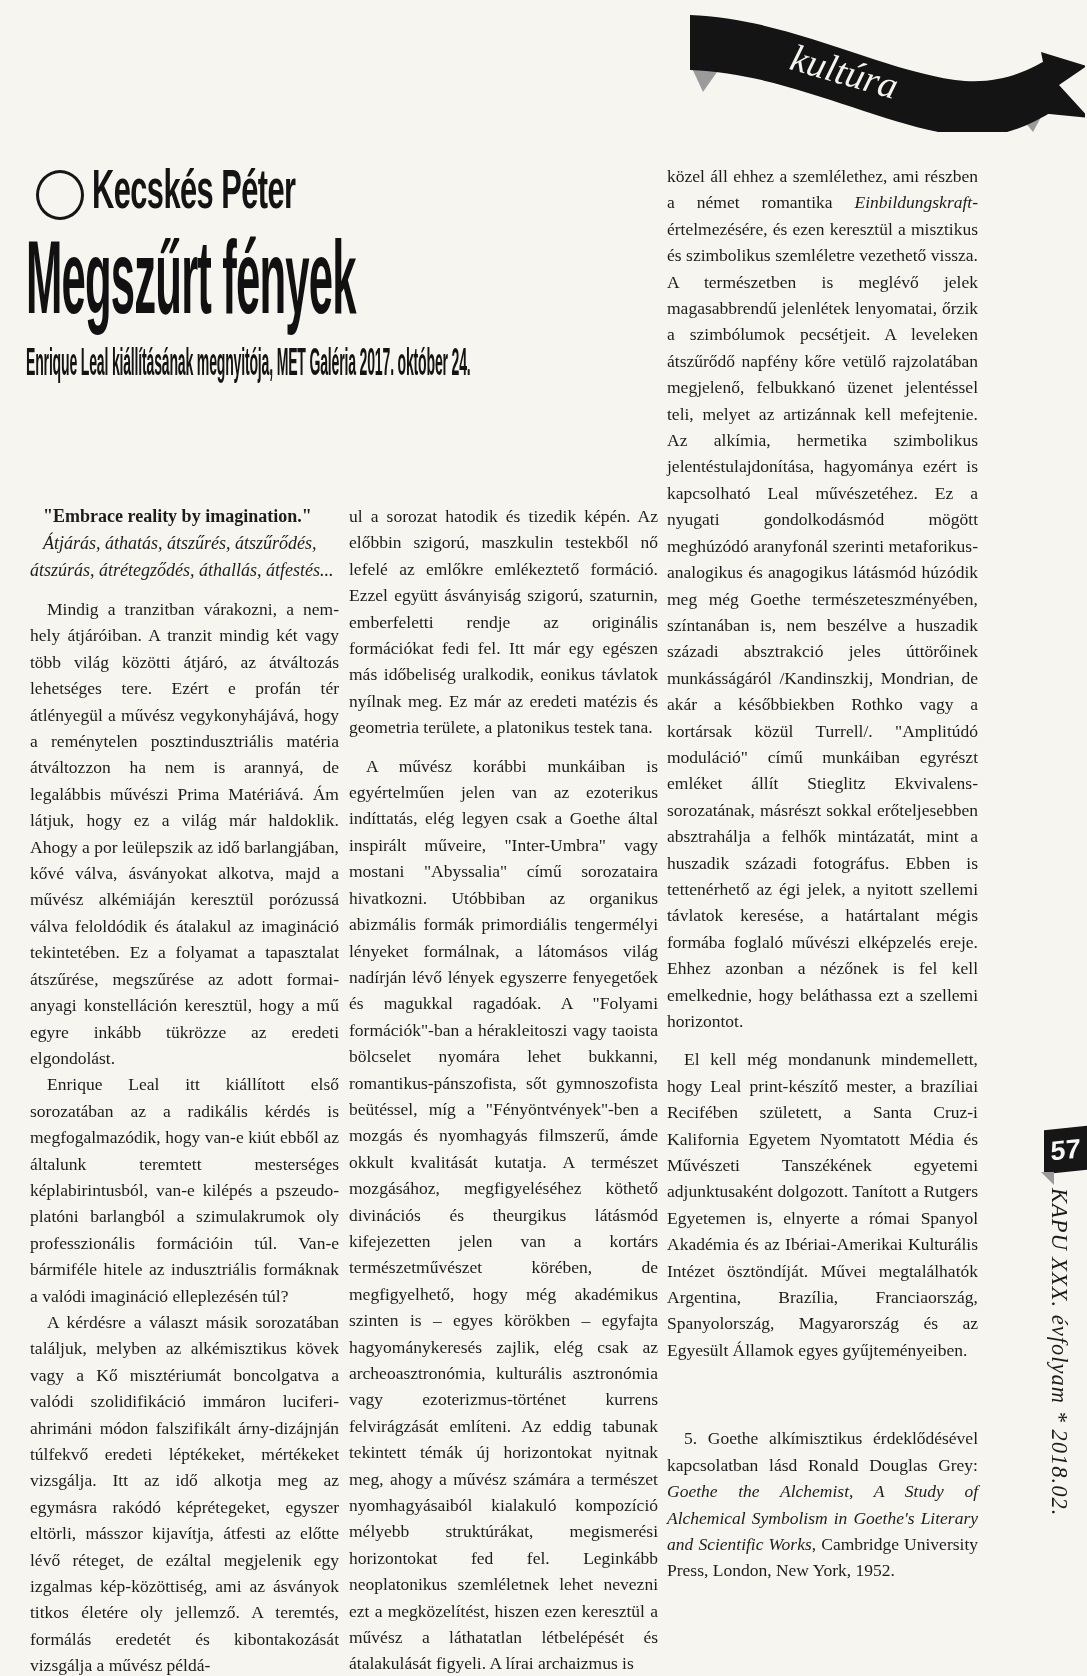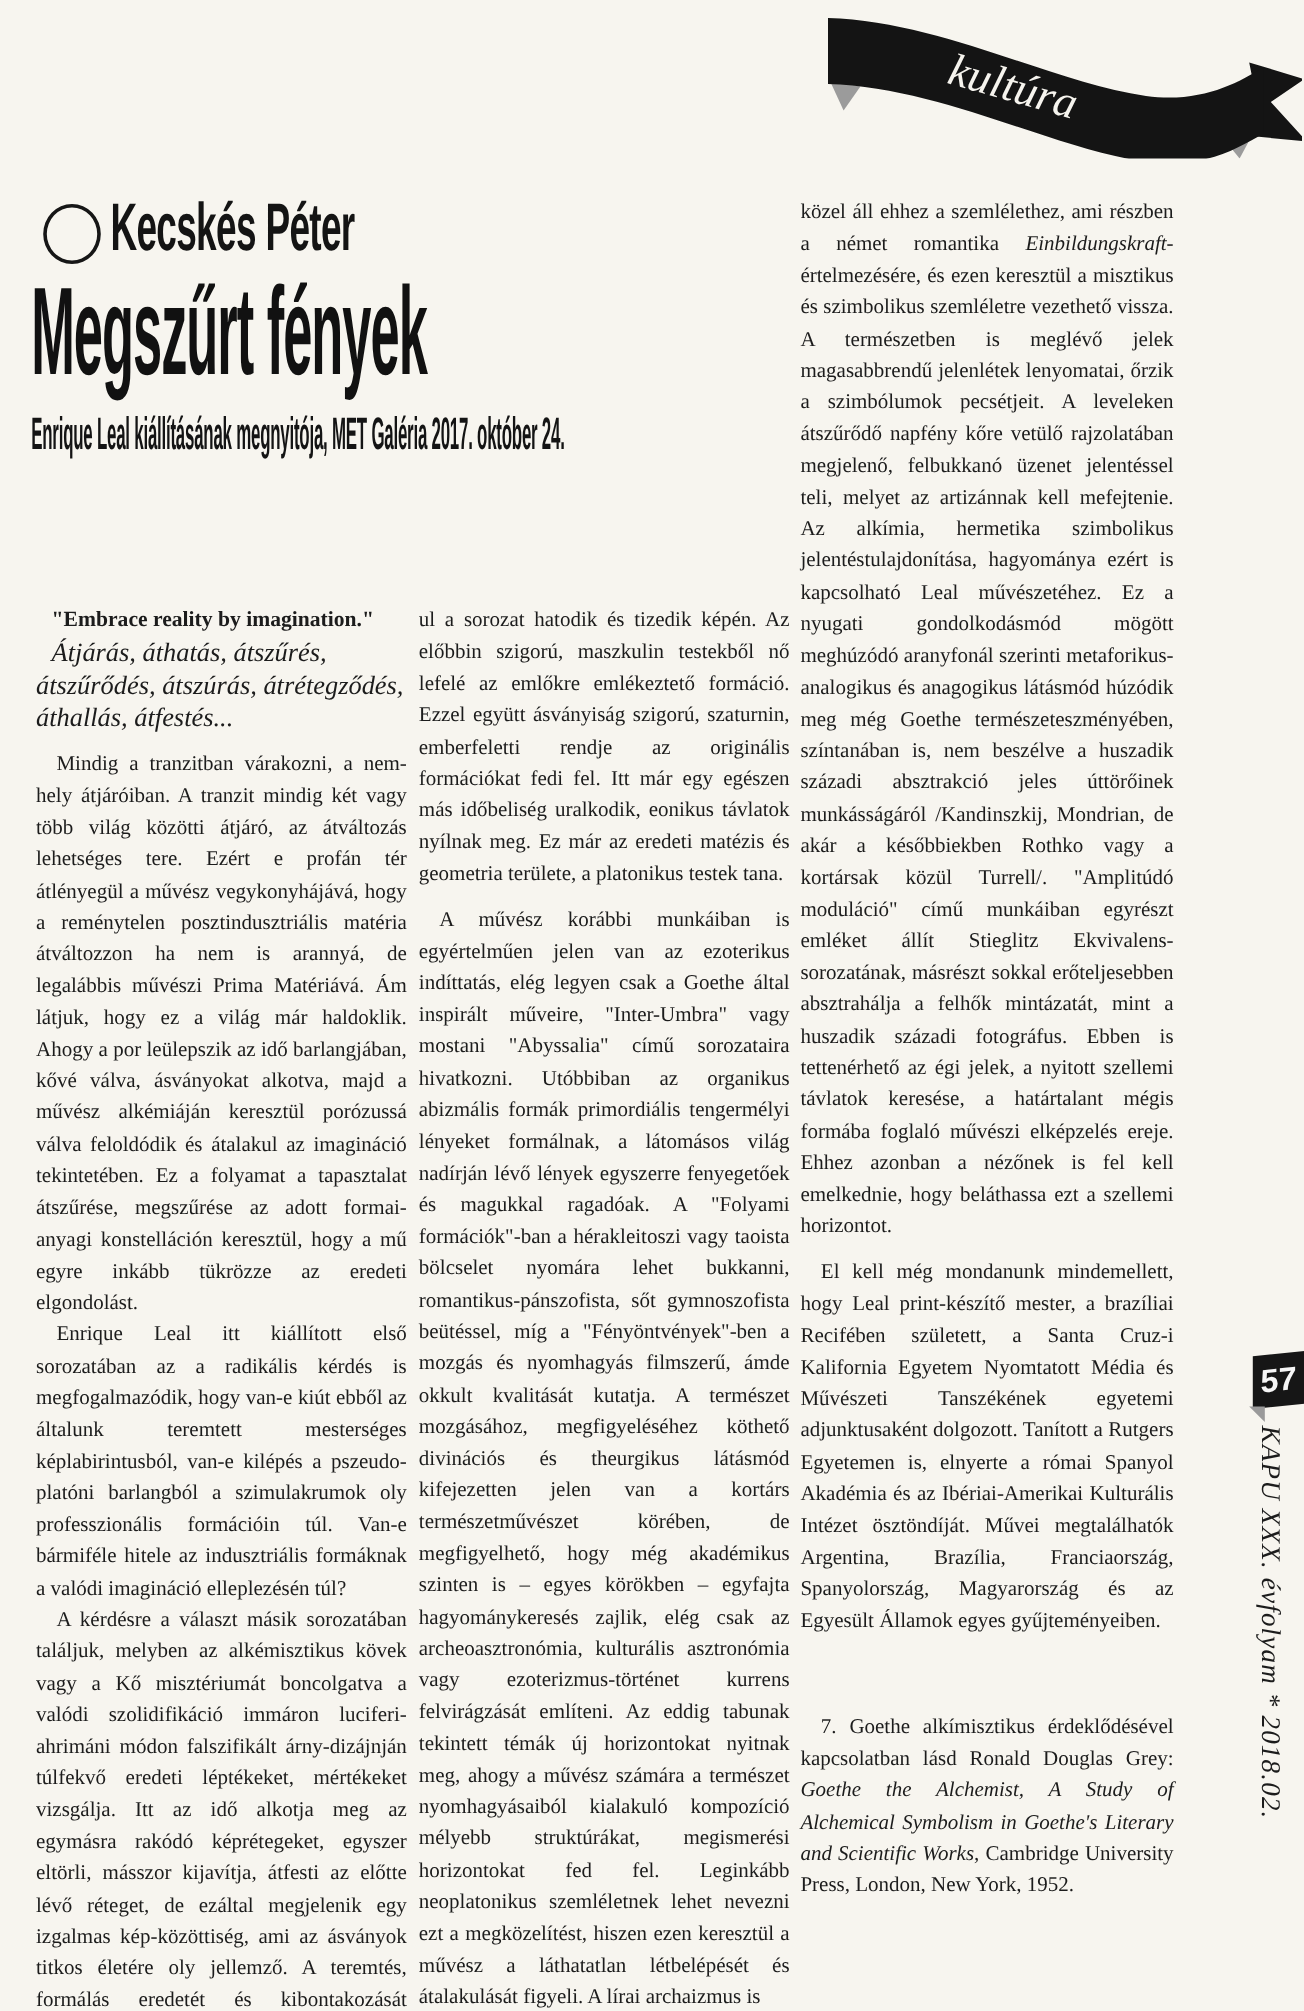--- a/index.html
+++ b/index.html
@@ -37,21 +37,21 @@
   .col{position:absolute;width:309px;font-size:17.5px;line-height:26.4px;text-align:justify;}
   #col1{left:30px;top:503px;}
   #col2{left:349px;top:503px;}
   #col3{left:667px;top:163px;width:311px;}
   .para{margin:0;}
   .para em{font-style:italic;margin-top:34px;}
   .indent{text-indent:17px;}
   .gap{margin-top:12px;}
   .gap-large{margin-top:62px;}
   .epigraph-bold{font-weight:700;text-align:left;padding-left:13px;font-size:18px;line-height:27px;}
-  .epigraph-italic{font-style:italic;text-align:left;text-indent:13px;font-size:22px;line-height:27px;}
+  .epigraph-italic{font-style:italic;text-align:left;text-indent:13px;font-size:18px;line-height:27px;}
   
   .page-badge{
     position:absolute;left:1044px;top:1128px;width:43px;height:44px;
     background:#161616;transform:skewY(-6deg);
     display:flex;align-items:center;justify-content:center;
     color:#f6f6f6;font-family:"Liberation Sans", sans-serif;font-weight:700;font-size:27px;
   }
   .badge-fold{
     position:absolute;left:1041px;top:1172px;width:0;height:0;
     border-right:13px solid #9a9a9a;border-bottom:13px solid transparent;
@@ -88,20 +88,20 @@
       <p class="para indent"><span>Enrique Leal itt kiállított első sorozatában az a radikális kérdés is megfogalmazódik, hogy van-e kiút ebből az általunk teremtett mesterséges képlabirintusból, van-e kilépés a pszeudo-platóni barlangból a szimulakrumok oly professzionális formációin túl. Van-e bármiféle hitele az indusztriális formáknak a valódi imagináció elleplezésén túl?</span></p>
       <p class="para indent"><span>A kérdésre a választ másik sorozatában találjuk, melyben az alkémisztikus kövek vagy a Kő misztériumát boncolgatva a valódi szolidifikáció immáron luciferi-ahrimáni módon falszifikált árny-dizájnján túlfekvő eredeti léptékeket, mértékeket vizsgálja. Itt az idő alkotja meg az egymásra rakódó képrétegeket, egyszer eltörli, másszor kijavítja, átfesti az előtte lévő réteget, de ezáltal megjelenik egy izgalmas kép-közöttiség, ami az ásványok titkos életére oly jellemző. A teremtés, formálás eredetét és kibontakozását vizsgálja a művész példá-</span></p>
     </div>
   <div class="col" id="col2">
       <p class="para"><span>ul a sorozat hatodik és tizedik képén. Az előbbin szigorú, maszkulin testekből nő lefelé az emlőkre emlékeztető formáció. Ezzel együtt ásványiság szigorú, szaturnin, emberfeletti rendje az originális formációkat fedi fel. Itt már egy egészen más időbeliség uralkodik, eonikus távlatok nyílnak meg. Ez már az eredeti matézis és geometria területe, a platonikus testek tana.</span></p>
       <p class="para indent gap"><span>A művész korábbi munkáiban is egyértelműen jelen van az ezoterikus indíttatás, elég legyen csak a Goethe által inspirált műveire, "Inter-Umbra" vagy mostani "Abyssalia" című sorozataira hivatkozni. Utóbbiban az organikus abizmális formák primordiális tengermélyi lényeket formálnak, a látomásos világ nadírján lévő lények egyszerre fenyegetőek és magukkal ragadóak. A "Folyami formációk"-ban a hérakleitoszi vagy taoista bölcselet nyomára lehet bukkanni, romantikus-pánszofista, sőt gymnoszofista beütéssel, míg a "Fényöntvények"-ben a mozgás és nyomhagyás filmszerű, ámde okkult kvalitását kutatja. A természet mozgásához, megfigyeléséhez köthető divinációs és theurgikus látásmód kifejezetten jelen van a kortárs természetművészet körében, de megfigyelhető, hogy még akadémikus szinten is – egyes körökben – egyfajta hagyománykeresés zajlik, elég csak az archeoasztronómia, kulturális asztronómia vagy ezoterizmus-történet kurrens felvirágzását említeni. Az eddig tabunak tekintett témák új horizontokat nyitnak meg, ahogy a művész számára a természet nyomhagyásaiból kialakuló kompozíció mélyebb struktúrákat, megismerési horizontokat fed fel. Leginkább neoplatonikus szemléletnek lehet nevezni ezt a megközelítést, hiszen ezen keresztül a művész a láthatatlan létbelépését és átalakulását figyeli. A lírai archaizmus is</span></p>
     </div>
   <div class="col" id="col3">
       <p class="para"><span>közel áll ehhez a szemlélethez, ami részben a német romantika </span><em>Einbildungskraft-</em><span>értelmezésére, és ezen keresztül a misztikus és szimbolikus szemléletre vezethető vissza. A természetben is meglévő jelek magasabbrendű jelenlétek lenyomatai, őrzik a szimbólumok pecsétjeit. A leveleken átszűrődő napfény kőre vetülő rajzolatában megjelenő, felbukkanó üzenet jelentéssel teli, melyet az artizánnak kell mefejtenie. Az alkímia, hermetika szimbolikus jelentéstulajdonítása, hagyománya ezért is kapcsolható Leal művészetéhez. Ez a nyugati gondolkodásmód mögött meghúzódó aranyfonál szerinti metaforikus-analogikus és anagogikus látásmód húzódik meg még Goethe természeteszményében, színtanában is, nem beszélve a huszadik századi absztrakció jeles úttörőinek munkásságáról /Kandinszkij, Mondrian, de akár a későbbiekben Rothko vagy a kortársak közül Turrell/. "Amplitúdó moduláció" című munkáiban egyrészt emléket állít Stieglitz Ekvivalens-sorozatának, másrészt sokkal erőteljesebben absztrahálja a felhők mintázatát, mint a huszadik századi fotográfus. Ebben is tettenérhető az égi jelek, a nyitott szellemi távlatok keresése, a határtalant mégis formába foglaló művészi elképzelés ereje. Ehhez azonban a nézőnek is fel kell emelkednie, hogy beláthassa ezt a szellemi horizontot.</span></p>
       <p class="para indent gap"><span>El kell még mondanunk mindemellett, hogy Leal print-készítő mester, a brazíliai Recifében született, a Santa Cruz-i Kalifornia Egyetem Nyomtatott Média és Művészeti Tanszékének egyetemi adjunktusaként dolgozott. Tanított a Rutgers Egyetemen is, elnyerte a római Spanyol Akadémia és az Ibériai-Amerikai Kulturális Intézet ösztöndíját. Művei megtalálhatók Argentina, Brazília, Franciaország, Spanyolország, Magyarország és az Egyesült Államok egyes gyűjteményeiben.</span></p>
-      <p class="para indent gap-large"><span>7. Goethe alkímisztikus érdeklődésével kapcsolatban lásd Ronald Douglas Grey: </span><em>Goethe the Alchemist, A Study of Alchemical Symbolism in Goethe's Literary and Scientific Works</em><span>, Cambridge University Press, London, New York, 1952.</span></p>
+      <p class="para indent gap-large"><span>5. Goethe alkímisztikus érdeklődésével kapcsolatban lásd Ronald Douglas Grey: </span><em>Goethe the Alchemist, A Study of Alchemical Symbolism in Goethe's Literary and Scientific Works</em><span>, Cambridge University Press, London, New York, 1952.</span></p>
     </div>
 
   <div class="page-badge">57</div>
   <div class="badge-fold"></div>
   <div class="journal-line">KAPU XXX. évfolyam  *  2018.02.</div>
 
 </div>
 
 </body></html>

